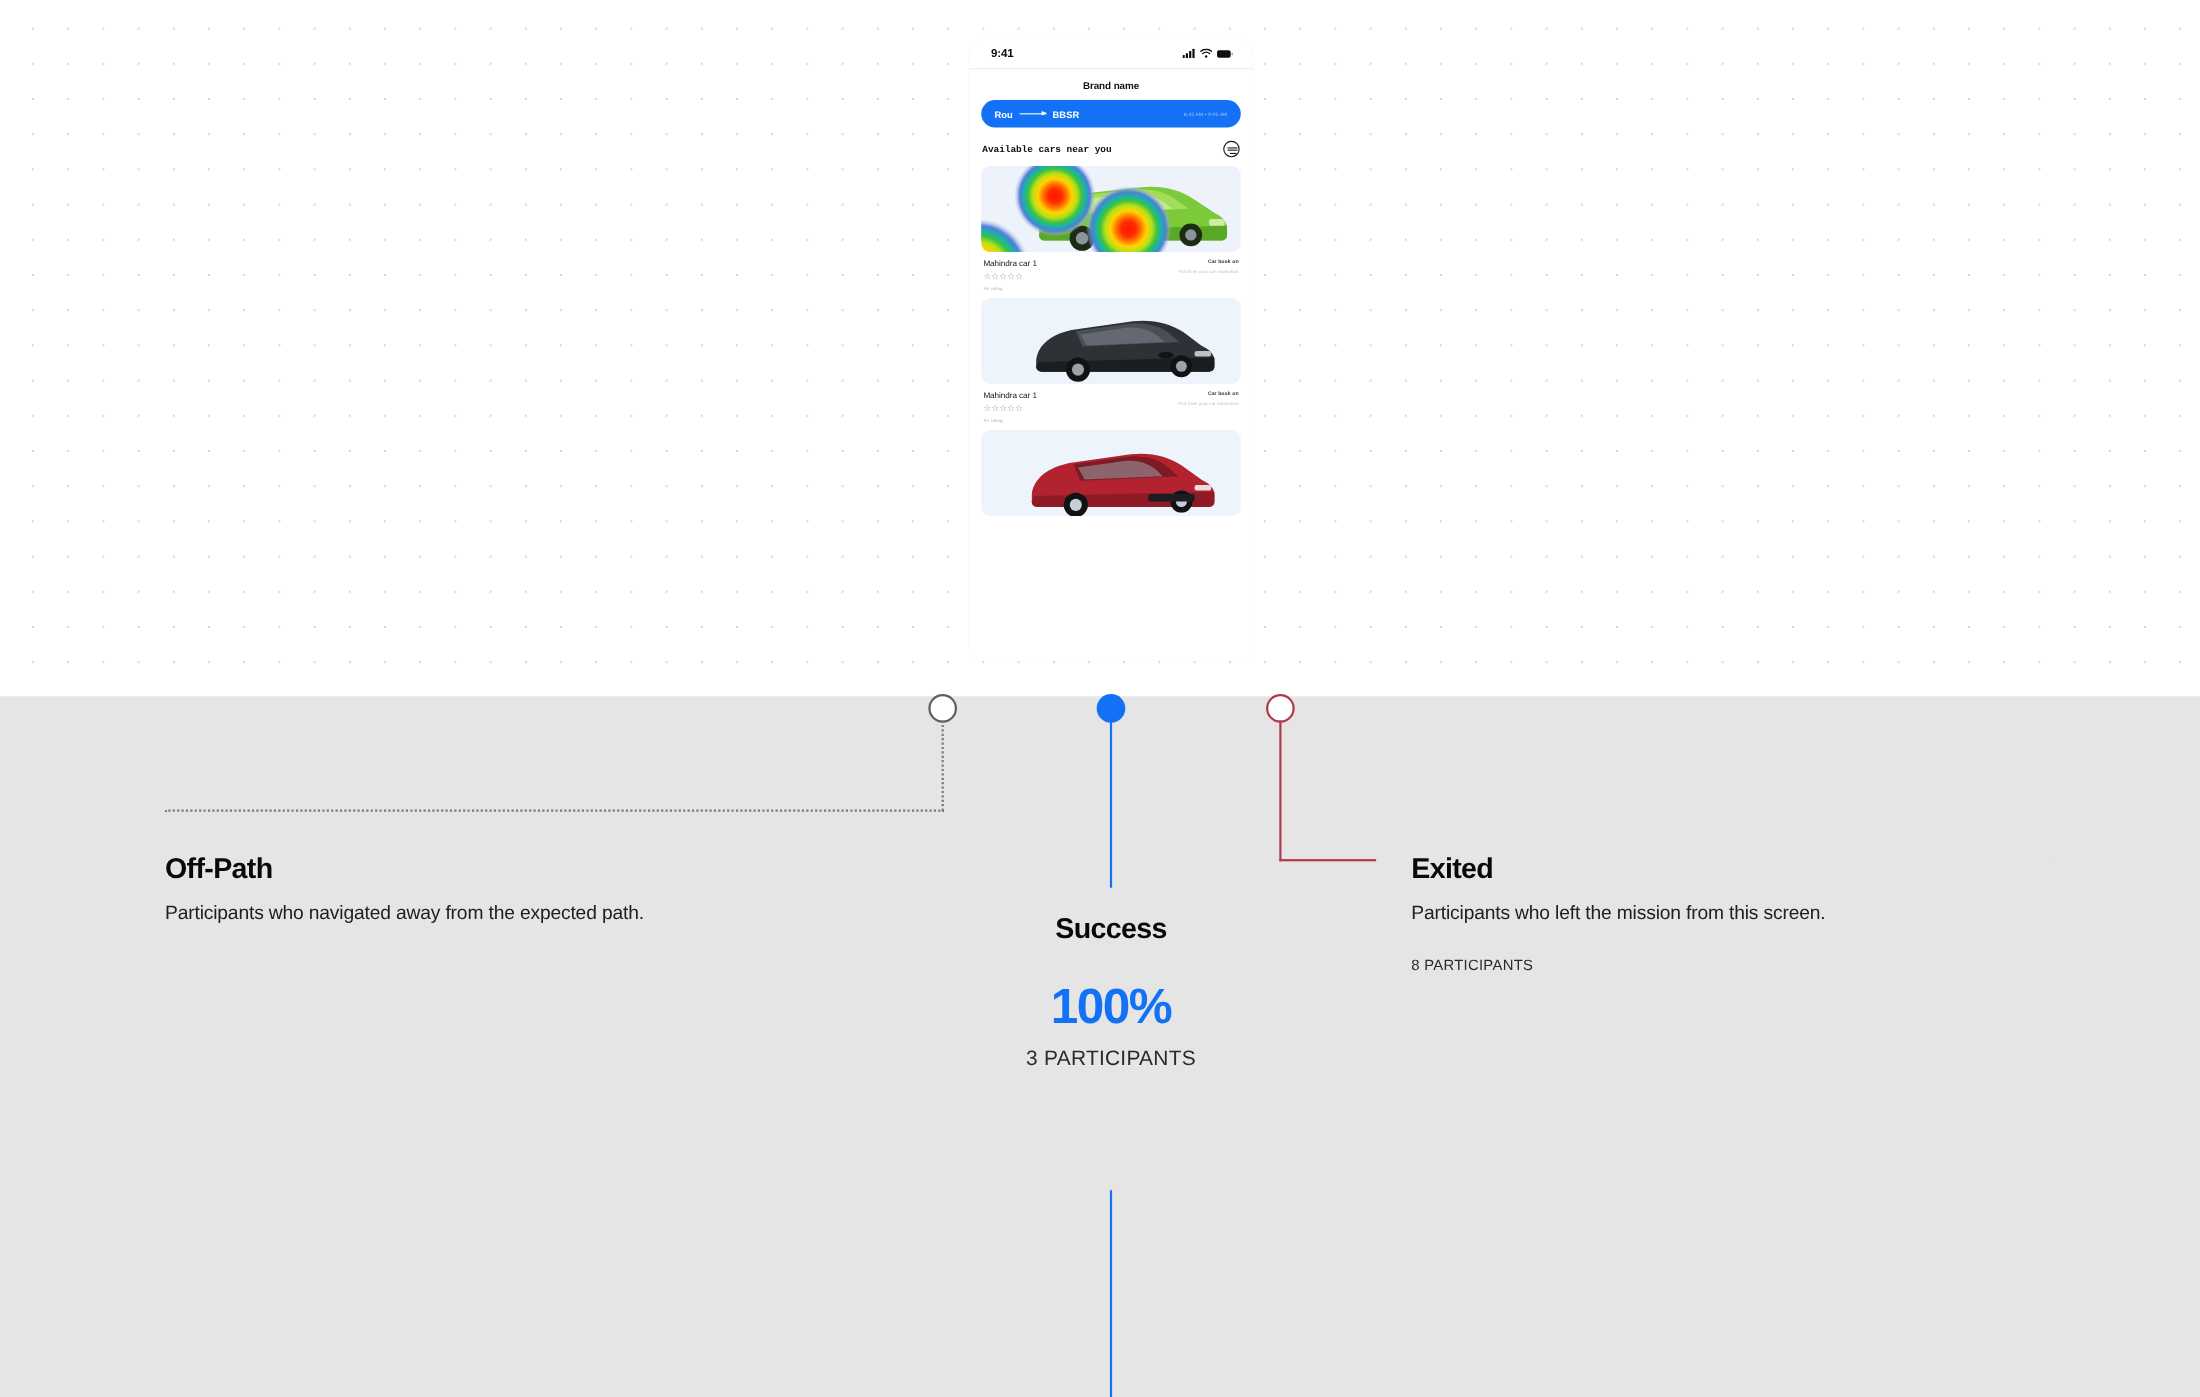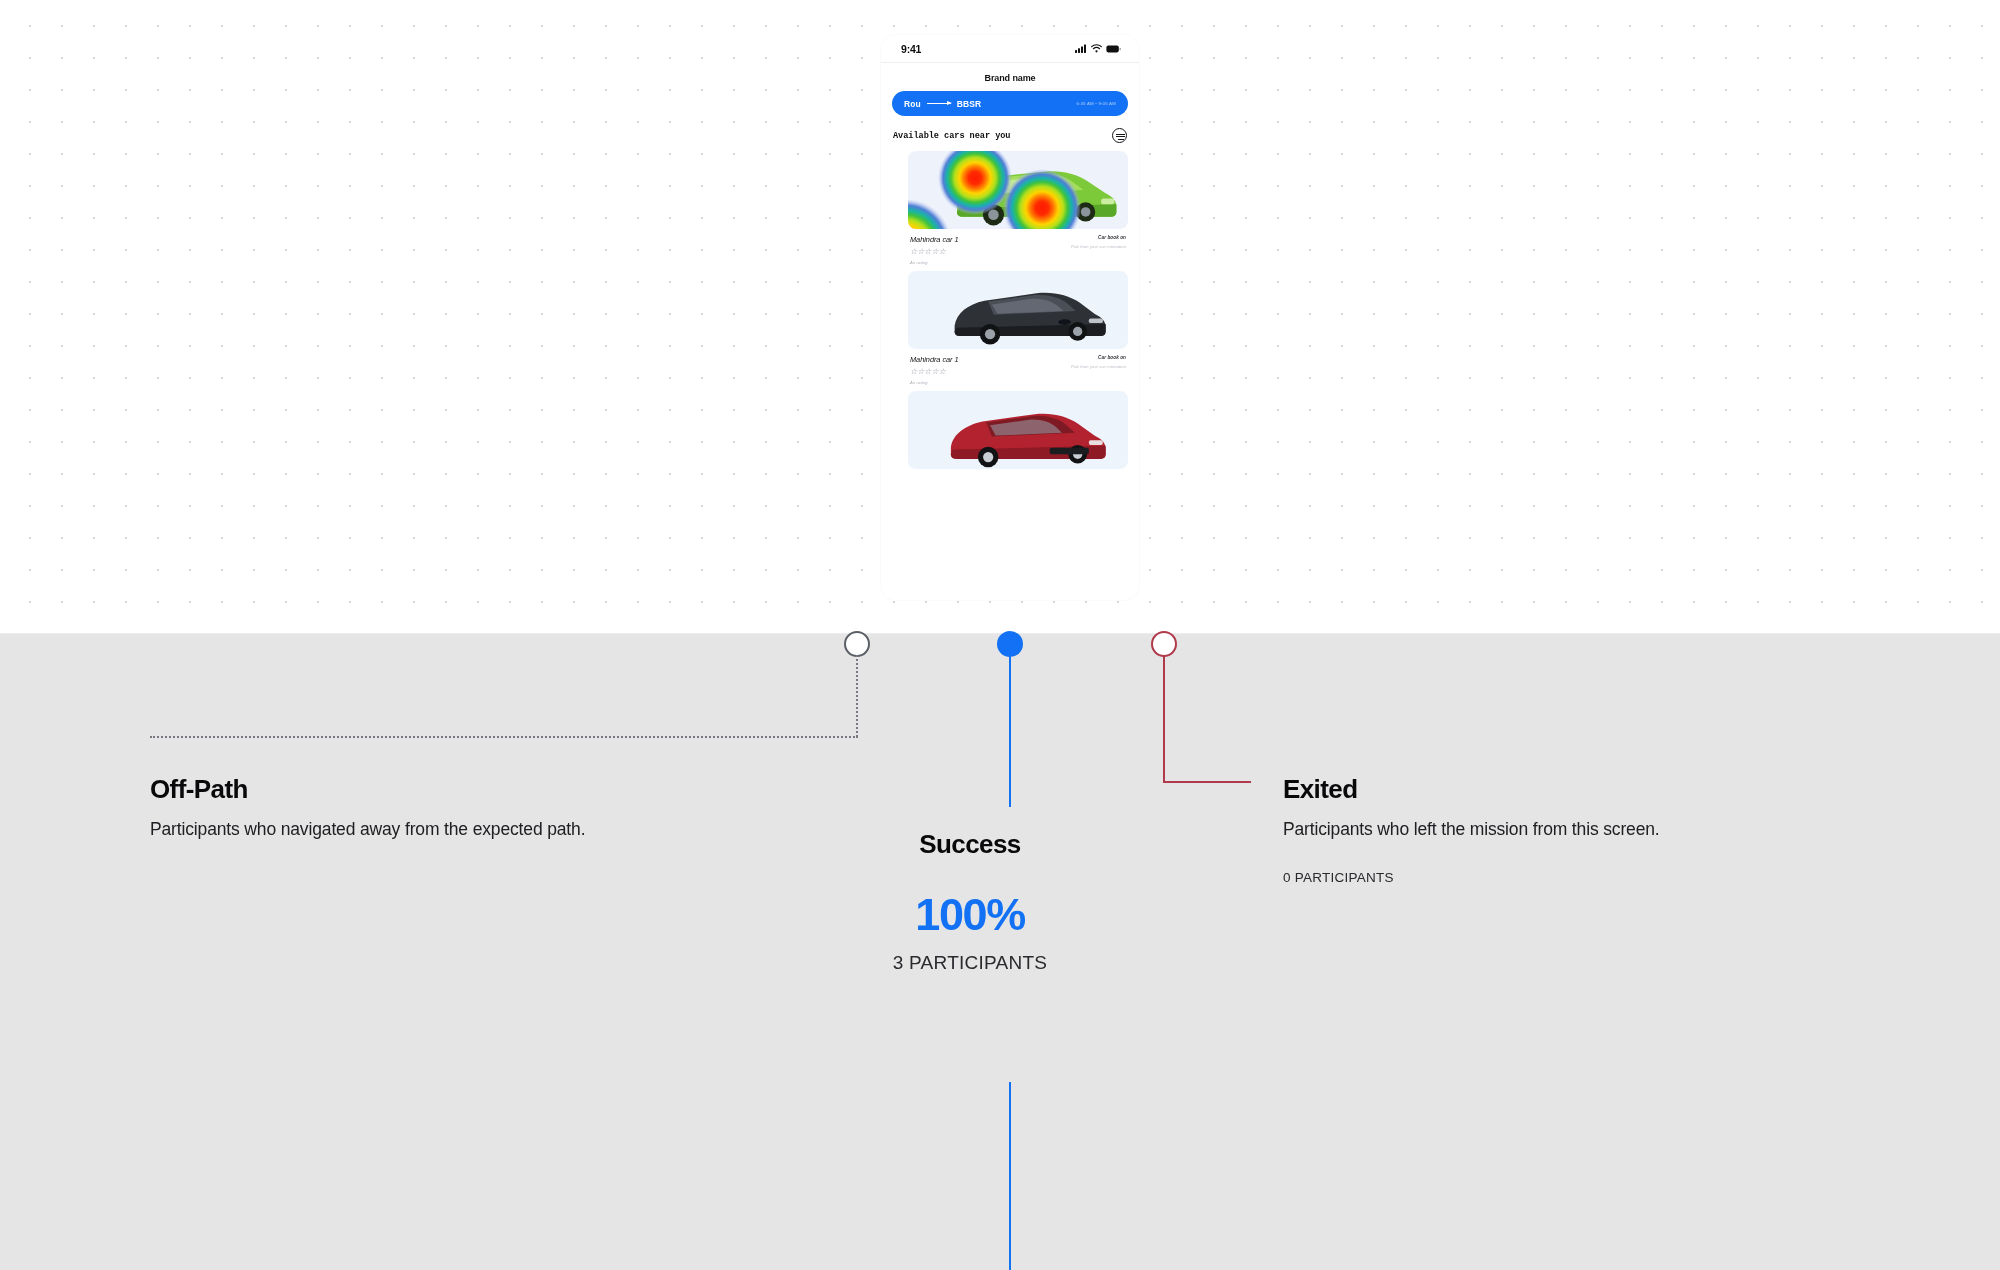--- a/index.html
+++ b/index.html
@@ -149,23 +149,22 @@
     height: 1px;
     background: #16161a;
     display: block;
   }
   .filter-icon i:nth-child(1) { top: 4.5px; width: 9px; }
   .filter-icon i:nth-child(2) { top: 7px;   width: 9px; }
   .filter-icon i:nth-child(3) { top: 9.5px; width: 6px; left: 4.5px; }
 
   
   .car-card {
-    margin: 0 11px 0 27px;
-    position: relative;
-    font-style: italic;
+    margin: 0 11px 0 11px;
+    position: relative;
   }
   .car-photo {
     position: relative;
     height: 78px;
     border-radius: 8px;
     background: #eef3fb;
     overflow: hidden;
   }
   .car-photo.plain { background: #eef4fc; }
 
@@ -286,21 +285,21 @@
     left: 1163px; top: 781px;
     width: 88px; height: 2px;
     background: #b0394a;
   }
 
   
   .block { position: absolute; }
 
   .block-offpath { left: 150px; top: 775px; width: 640px; }
   .block-exited  { left: 1283px; top: 775px; width: 620px; }
-  .block-success { left: 720px; top: 830px; width: 500px; text-align: center; }
+  .block-success { left: 760px; top: 830px; width: 500px; text-align: center; }
 
   .outcome-title {
     font-size: 26px;
     font-weight: 700;
     color: #09090b;
     letter-spacing: -0.6px;
     line-height: 1.1;
   }
   .outcome-desc {
     margin-top: 13px;
@@ -489,18 +488,18 @@
 
   <div class="block block-success">
     <div class="outcome-title">Success</div>
     <div class="success-pct">100%</div>
     <div class="success-count">3 PARTICIPANTS</div>
   </div>
 
   <div class="block block-exited">
     <div class="outcome-title">Exited</div>
     <div class="outcome-desc">Participants who left the mission from this screen.</div>
-    <div class="outcome-count">0 PARTICIPANTS</div>
+    <div class="outcome-count">8 PARTICIPANTS</div>
   </div>
 
   <div class="speck"></div>
 
 </div>
 
 </body></html>

